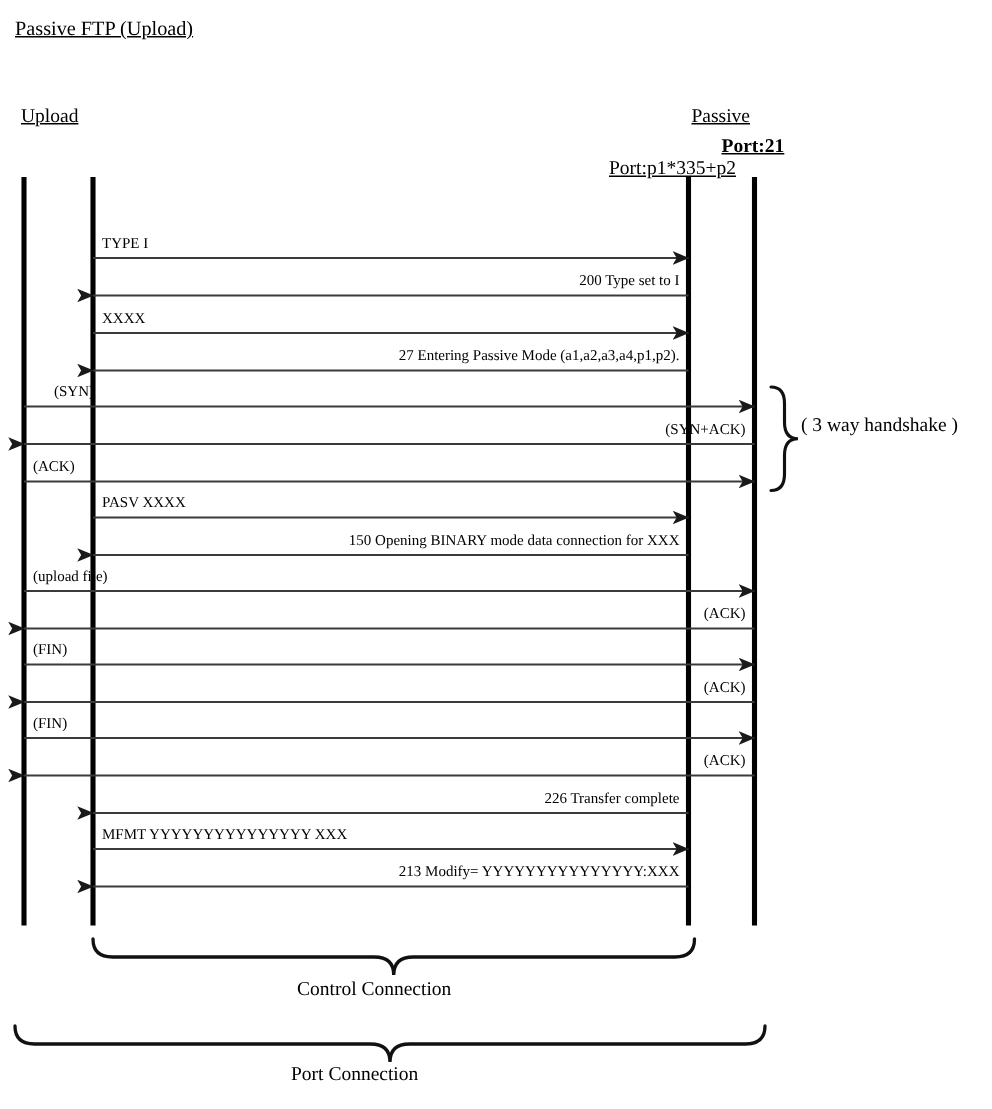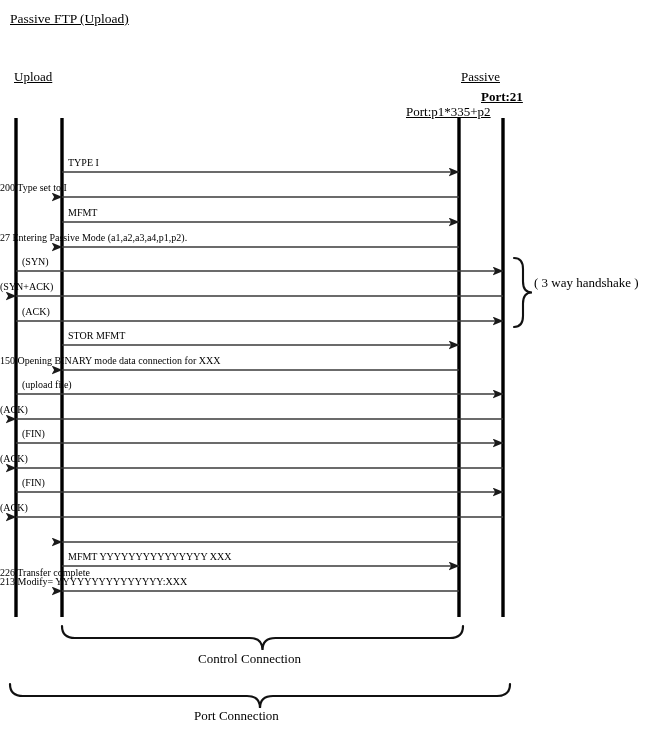--- a/index.html
+++ b/index.html
@@ -46,21 +46,21 @@
   .t-ctrl    { left: 198px; top: 652px; }
   .t-data    { left: 194px; top: 709px; }
   .msg {
     position: absolute;
     white-space: nowrap;
     font-size: 10px;
     line-height: 12.5px;
     font-family: "Liberation Serif", "DejaVu Serif", serif;
   }
   .msg.left  { text-align: left; }
-  .msg.right { text-align: left; }
+  .msg.right { text-align: right; }
 </style>
 </head>
 <body>
 
 <div id="diagram-root">
 
   <svg id="seq-svg" viewBox="0 0 661 739">
     <defs>
       <marker id="arrR" markerWidth="11" markerHeight="9" refX="10.5" refY="4.5" orient="auto" markerUnits="userSpaceOnUse">
         <path d="M0,0 L11,4.5 L0,9 L2.6,4.5 Z" fill="#1a1a1a"></path>
@@ -118,30 +118,30 @@
   <div class="txt t-port21 und">Port:21</div>
   <div class="txt t-portp und">Port:p1*335+p2</div>
 
   <div class="txt t-hand">( 3 way handshake )</div>
   <div class="txt t-ctrl">Control Connection</div>
   <div class="txt t-data">Port Connection</div>
 
   <div id="msg-labels">
       <div class="msg left" style="top: 157px; left: 68px;">TYPE I</div>
       <div class="msg right" style="top: 182px; left: 0px; width: 453px;">200 Type set to I</div>
-      <div class="msg left" style="top: 207px; left: 68px;">MFMT</div>
+      <div class="msg left" style="top: 207px; left: 68px;">XXXX</div>
       <div class="msg right" style="top: 232px; left: 0px; width: 453px;">27 Entering Passive Mode (a1,a2,a3,a4,p1,p2).</div>
-      <div class="msg left" style="top: 256px; left: 22px;">(SYN)</div>
+      <div class="msg left" style="top: 256px; left: 36px;">(SYN)</div>
       <div class="msg right" style="top: 281px; left: 0px; width: 497px;">(SYN+ACK)</div>
       <div class="msg left" style="top: 306px; left: 22px;">(ACK)</div>
-      <div class="msg left" style="top: 330px; left: 68px;">STOR MFMT</div>
+      <div class="msg left" style="top: 330px; left: 68px;">PASV XXXX</div>
       <div class="msg right" style="top: 355px; left: 0px; width: 453px;">150 Opening BINARY mode data connection for XXX</div>
       <div class="msg left" style="top: 379px; left: 22px;">(upload file)</div>
       <div class="msg right" style="top: 404px; left: 0px; width: 497px;">(ACK)</div>
       <div class="msg left" style="top: 428px; left: 22px;">(FIN)</div>
       <div class="msg right" style="top: 453px; left: 0px; width: 497px;">(ACK)</div>
       <div class="msg left" style="top: 477px; left: 22px;">(FIN)</div>
       <div class="msg right" style="top: 502px; left: 0px; width: 497px;">(ACK)</div>
-      <div class="msg right" style="top: 527px; left: 0px; width: 453px; margin-top: 40px;">226 Transfer complete</div>
+      <div class="msg right" style="top: 527px; left: 0px; width: 453px;">226 Transfer complete</div>
       <div class="msg left" style="top: 551px; left: 68px;">MFMT YYYYYYYYYYYYYYY XXX</div>
       <div class="msg right" style="top: 576px; left: 0px; width: 453px;">213 Modify= YYYYYYYYYYYYYYY:XXX</div>
     </div>
 </div>
 
 </body></html>

